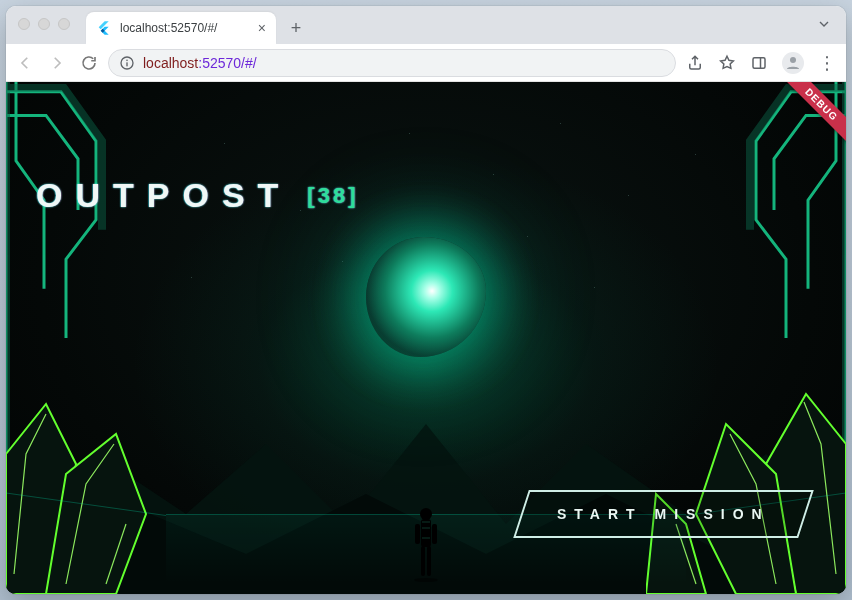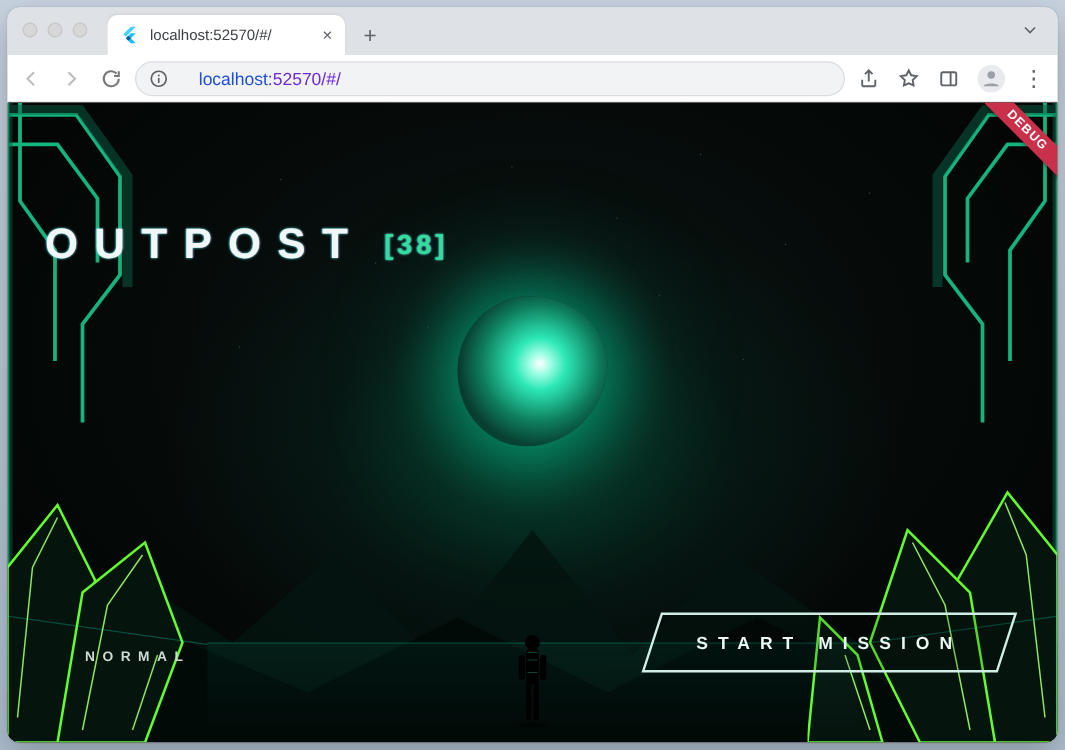--- a/index.html
+++ b/index.html
@@ -41,21 +41,21 @@
   .nav-icons .icn{width:18px;height:18px; display:flex; align-items:center; justify-content:center;}
   .nav-icons svg{width:18px;height:18px; stroke:#777; fill:none; stroke-width:2.2;}
   .nav-icons .disabled svg{stroke:#bdbdbd;}
   .addr {
     flex:1; height:28px; border:1px solid #dadce0; border-radius:20px;
     display:flex; align-items:center; padding:0 10px; gap:8px; font-size:14px; color:#202124;
     background:#f1f3f4;
   }
   .addr .info{width:16px;height:16px; display:flex;align-items:center;justify-content:center;}
   .addr .info svg{width:16px;height:16px;}
-  .addr .host{color:#1d4ed8;margin-left:16px;}
+  .addr .host{color:#7f1d1d;}
   .addr .path{color:#6d28d9;}
   .right-icons{display:flex; gap:14px; align-items:center; color:#5f6368;}
   .right-icons .icn{width:18px;height:18px;display:flex;align-items:center;justify-content:center;}
   .right-icons svg{width:18px;height:18px;}
   .avatar{width:22px;height:22px;border-radius:50%; background:#e8eaed; display:flex;align-items:center;justify-content:center;}
   .kebab{font-size:18px;letter-spacing:0; line-height:1; color:#5f6368;}
 
   
   .viewport{
     flex:1; position:relative; overflow:hidden; background:#000;
@@ -361,20 +361,19 @@
     <div class="debug-banner">DEBUG</div>
 
     <div class="title">
       <div class="line1">
         <span>OUTPOST</span>
         <span class="badge">[38]</span>
       </div>
     </div>
 
     <div class="difficulty">
-      <div class="opt">NORMAL</div>
     </div>
 
     <div class="start">
       <span>START MISSION</span>
     </div>
   </div>
 </div>
 
 </body></html>

